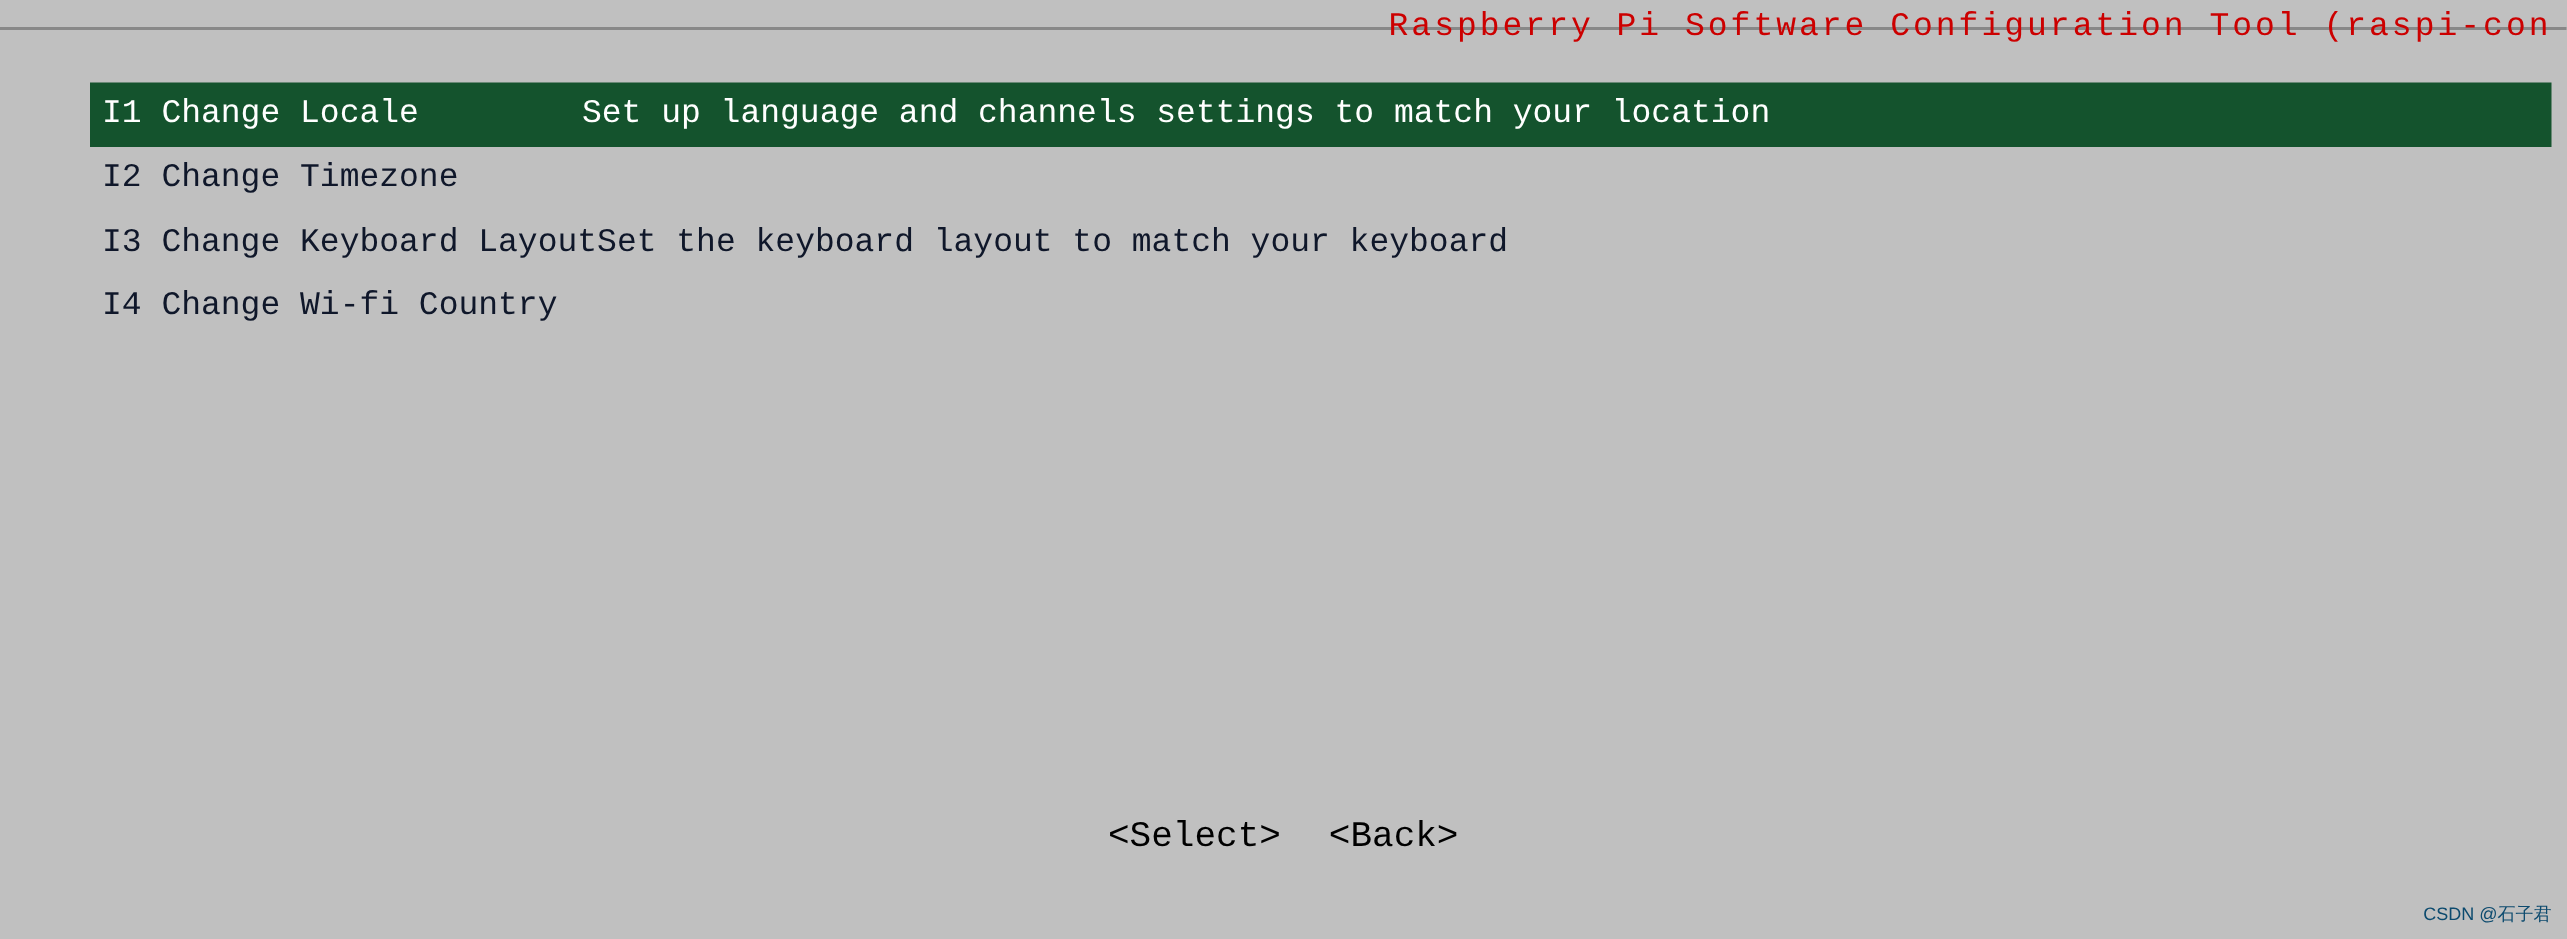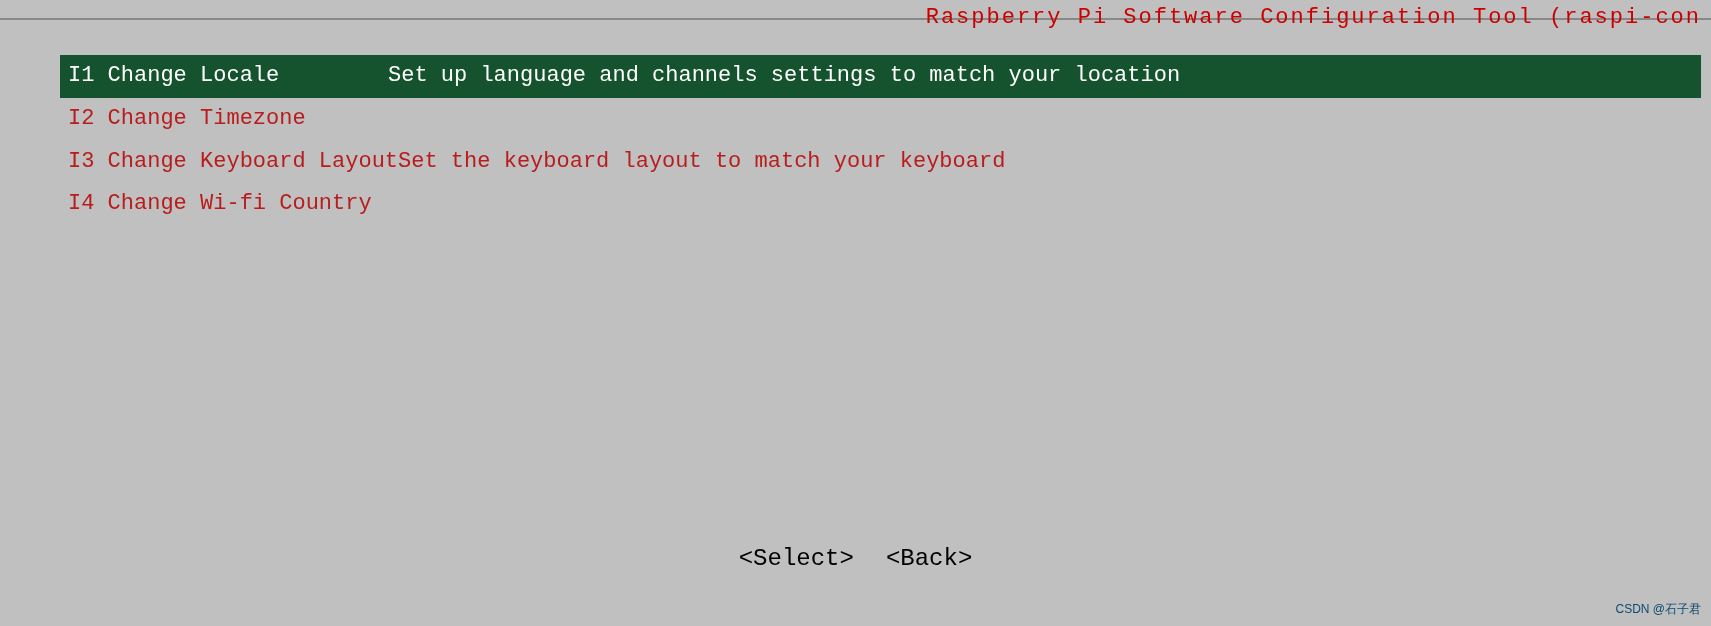--- a/index.html
+++ b/index.html
@@ -57,21 +57,21 @@
       left: 60px;
       right: 10px;
     }
 
     .menu-item {
       display: flex;
       padding: 6px 8px;
       white-space: pre;
       font-family: 'Courier New', Courier, monospace;
       font-size: 22px;
-      color: #b91c1c;
+      color: #0f172a;
       cursor: pointer;
       line-height: 1.4;
     }
 
     .menu-item.selected {
       background-color: #14532d;
       color: #ffffff;
     }
 
     .menu-item .item-id {

